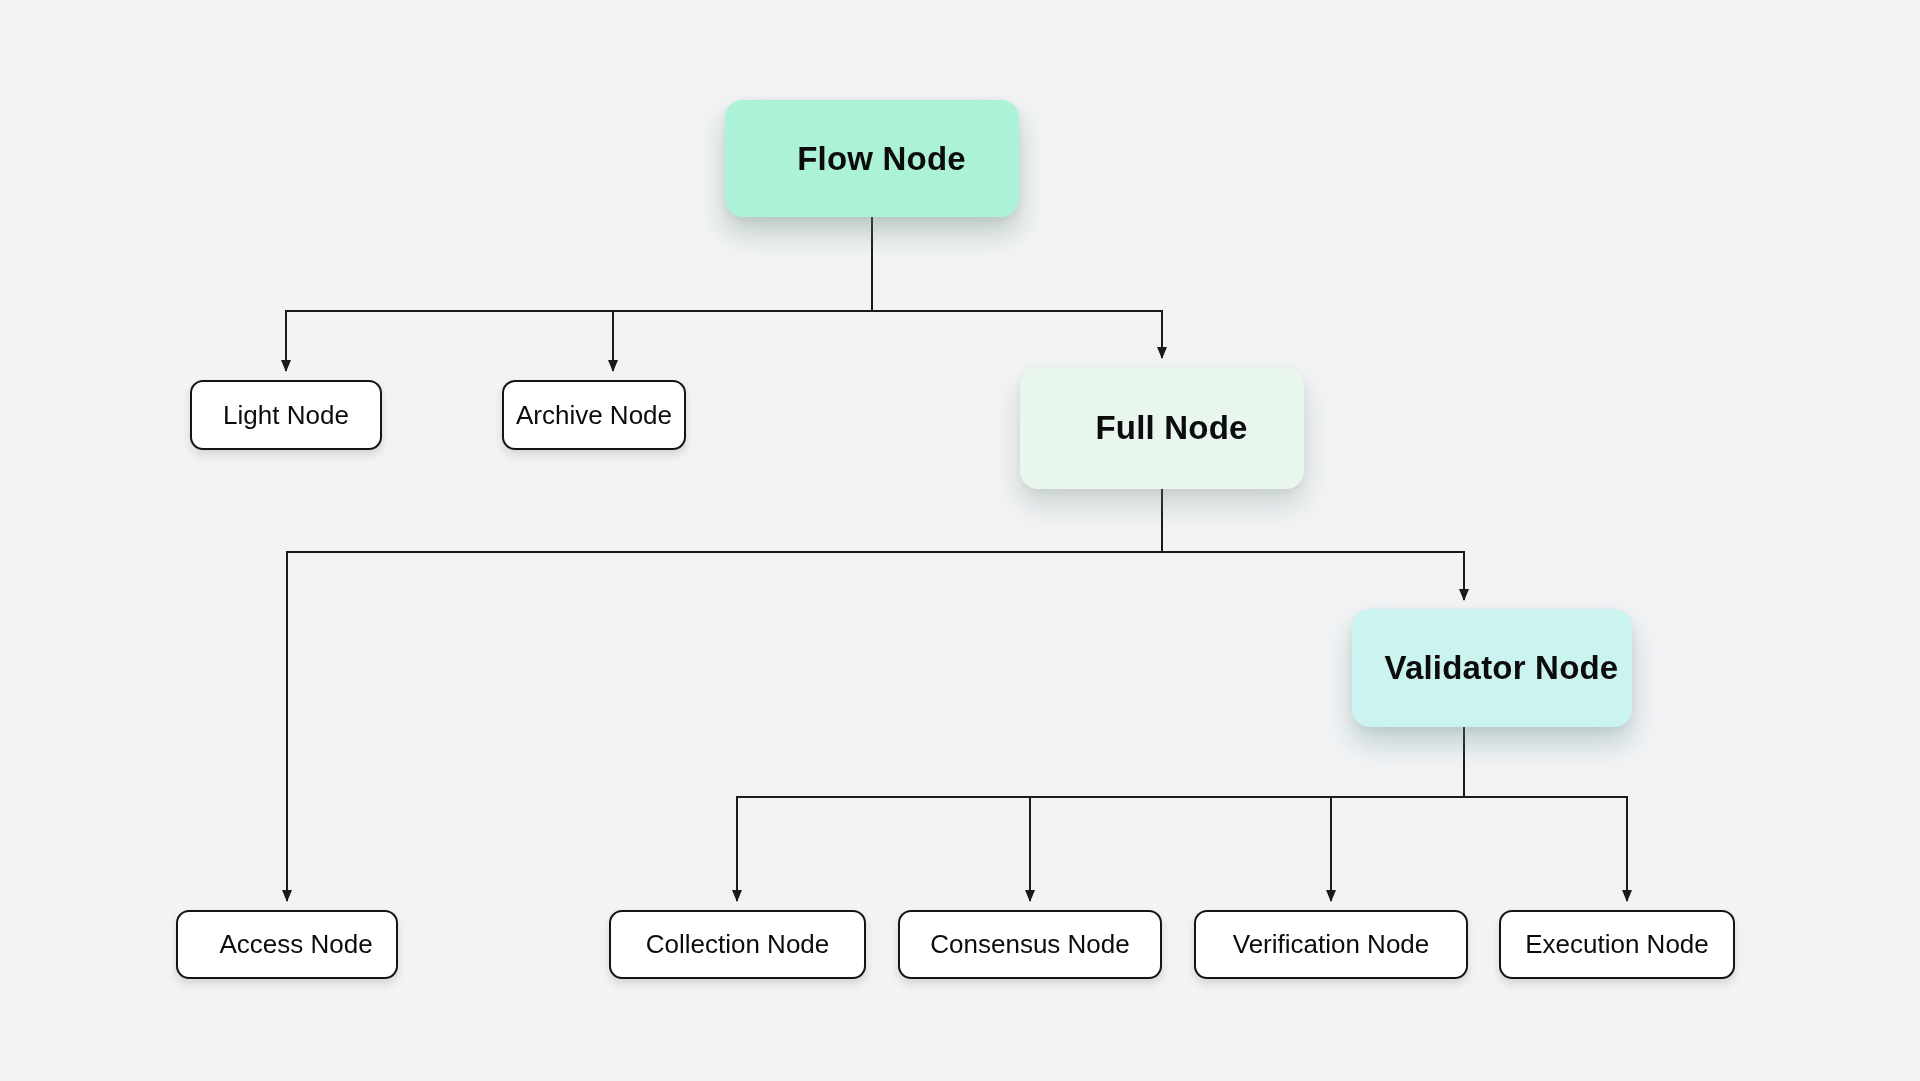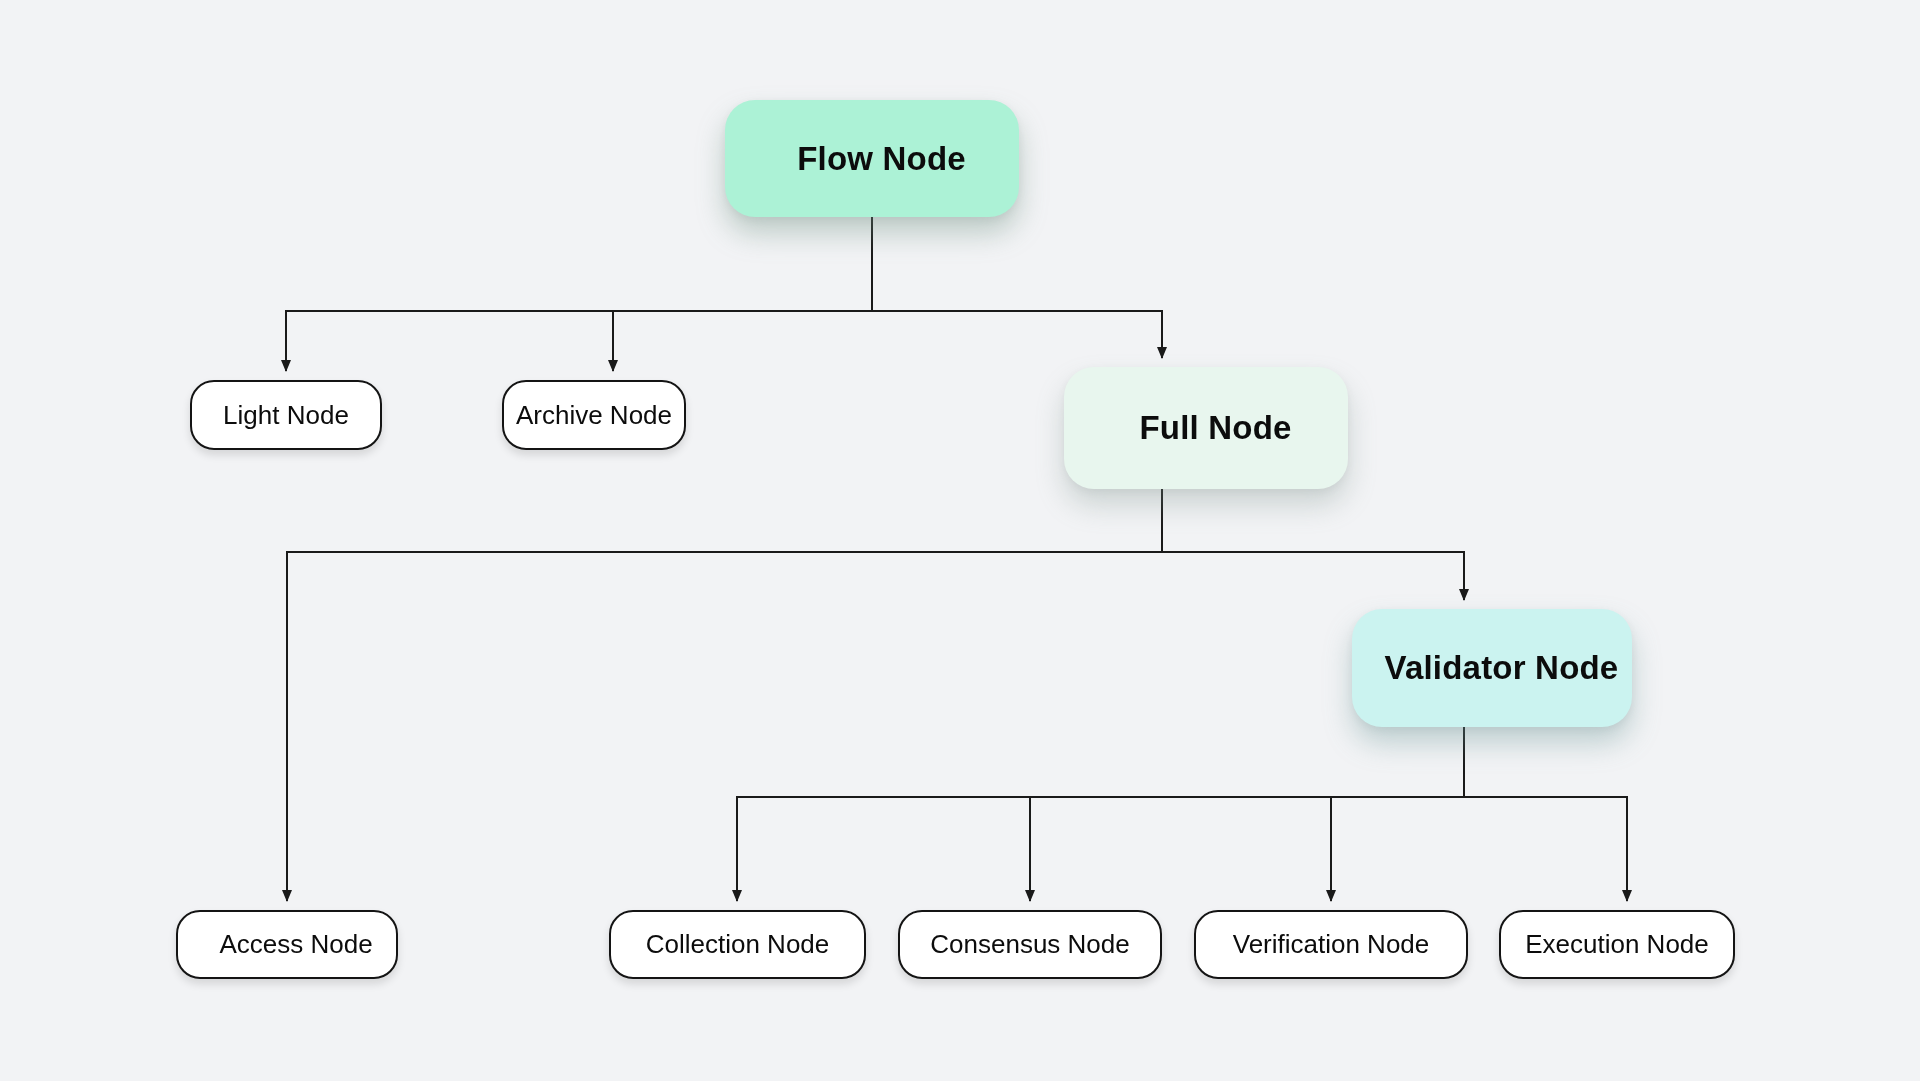--- a/index.html
+++ b/index.html
@@ -28,39 +28,39 @@
     position: absolute;
     display: flex;
     align-items: center;
     justify-content: center;
     box-sizing: border-box;
     color: #0C0C0C;
     text-align: center;
     white-space: nowrap;
   }
   .node-big {
-    border-radius: 30px;
+    border-radius: 18px;
     font-size: 33px;
     font-weight: 600;
     letter-spacing: 0.2px;
     padding-left: 19px;
   }
   .node-flow {
     box-shadow: 0 16px 28px rgba(110, 145, 130, 0.40), 0 3px 8px rgba(0,0,0,0.06);
   }
   .node-full {
     box-shadow: 0 16px 28px rgba(125, 145, 140, 0.32), 0 3px 8px rgba(0,0,0,0.05);
   }
   .node-validator {
     box-shadow: 0 16px 28px rgba(105, 150, 150, 0.38), 0 3px 8px rgba(0,0,0,0.06);
   }
   .node-small {
     background: #FFFFFF;
     border: 2px solid #141414;
-    border-radius: 24px;
+    border-radius: 13px;
     font-size: 26px;
     font-weight: 500;
     box-shadow: 0 5px 9px rgba(0,0,0,0.12);
   }
 </style>
 </head>
 <body>
 
 <div class="canvas">
 
@@ -97,21 +97,21 @@
   </div>
 
   <div class="node node-small" style="left:190px; top:380px; width:192px; height:70px;">
     <span>Light Node</span>
   </div>
 
   <div class="node node-small" style="left:502px; top:380px; width:184px; height:70px;">
     <span>Archive Node</span>
   </div>
 
-  <div class="node node-big node-full" style="left: 1020px; top: 367px; width: 284px; height: 122px; background: rgb(232, 246, 238); margin-left: 44px;">
+  <div class="node node-big node-full" style="left: 1020px; top: 367px; width: 284px; height: 122px; background: rgb(232, 246, 238);">
     <span>Full Node</span>
   </div>
 
   <div class="node node-big node-validator" style="left: 1324px; top: 609px; width: 280px; height: 118px; background: rgb(203, 243, 240); margin-left: 28px;">
     <span>Validator Node</span>
   </div>
 
   <div class="node node-small" style="left:176px; top:910px; width:222px; height:69px;padding-left:18px;">
     <span>Access Node</span>
   </div>

